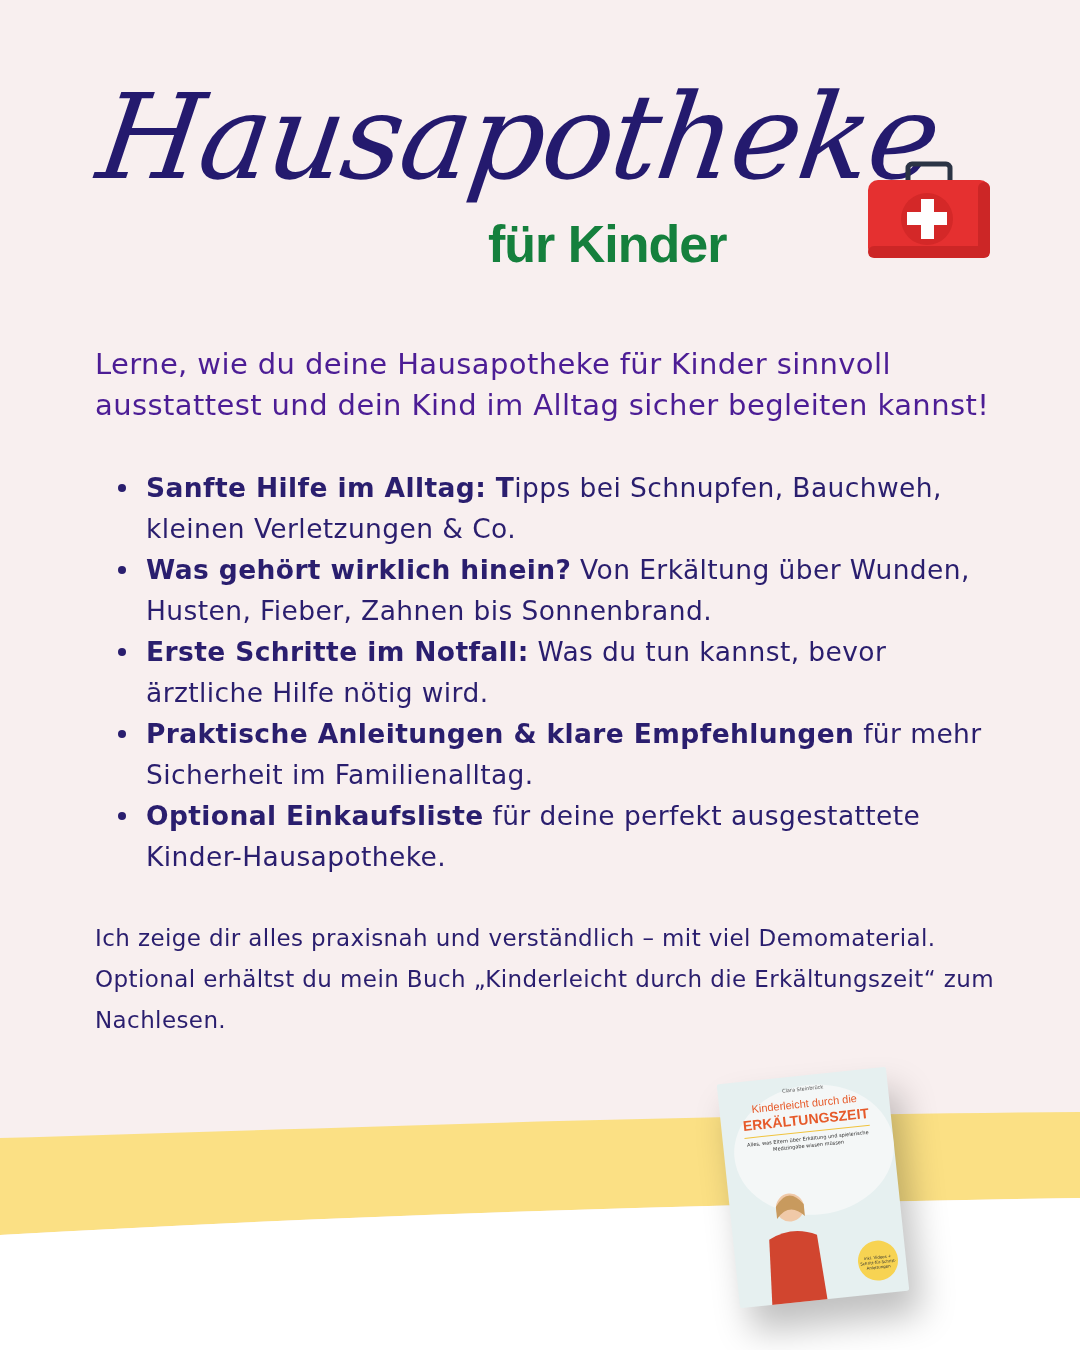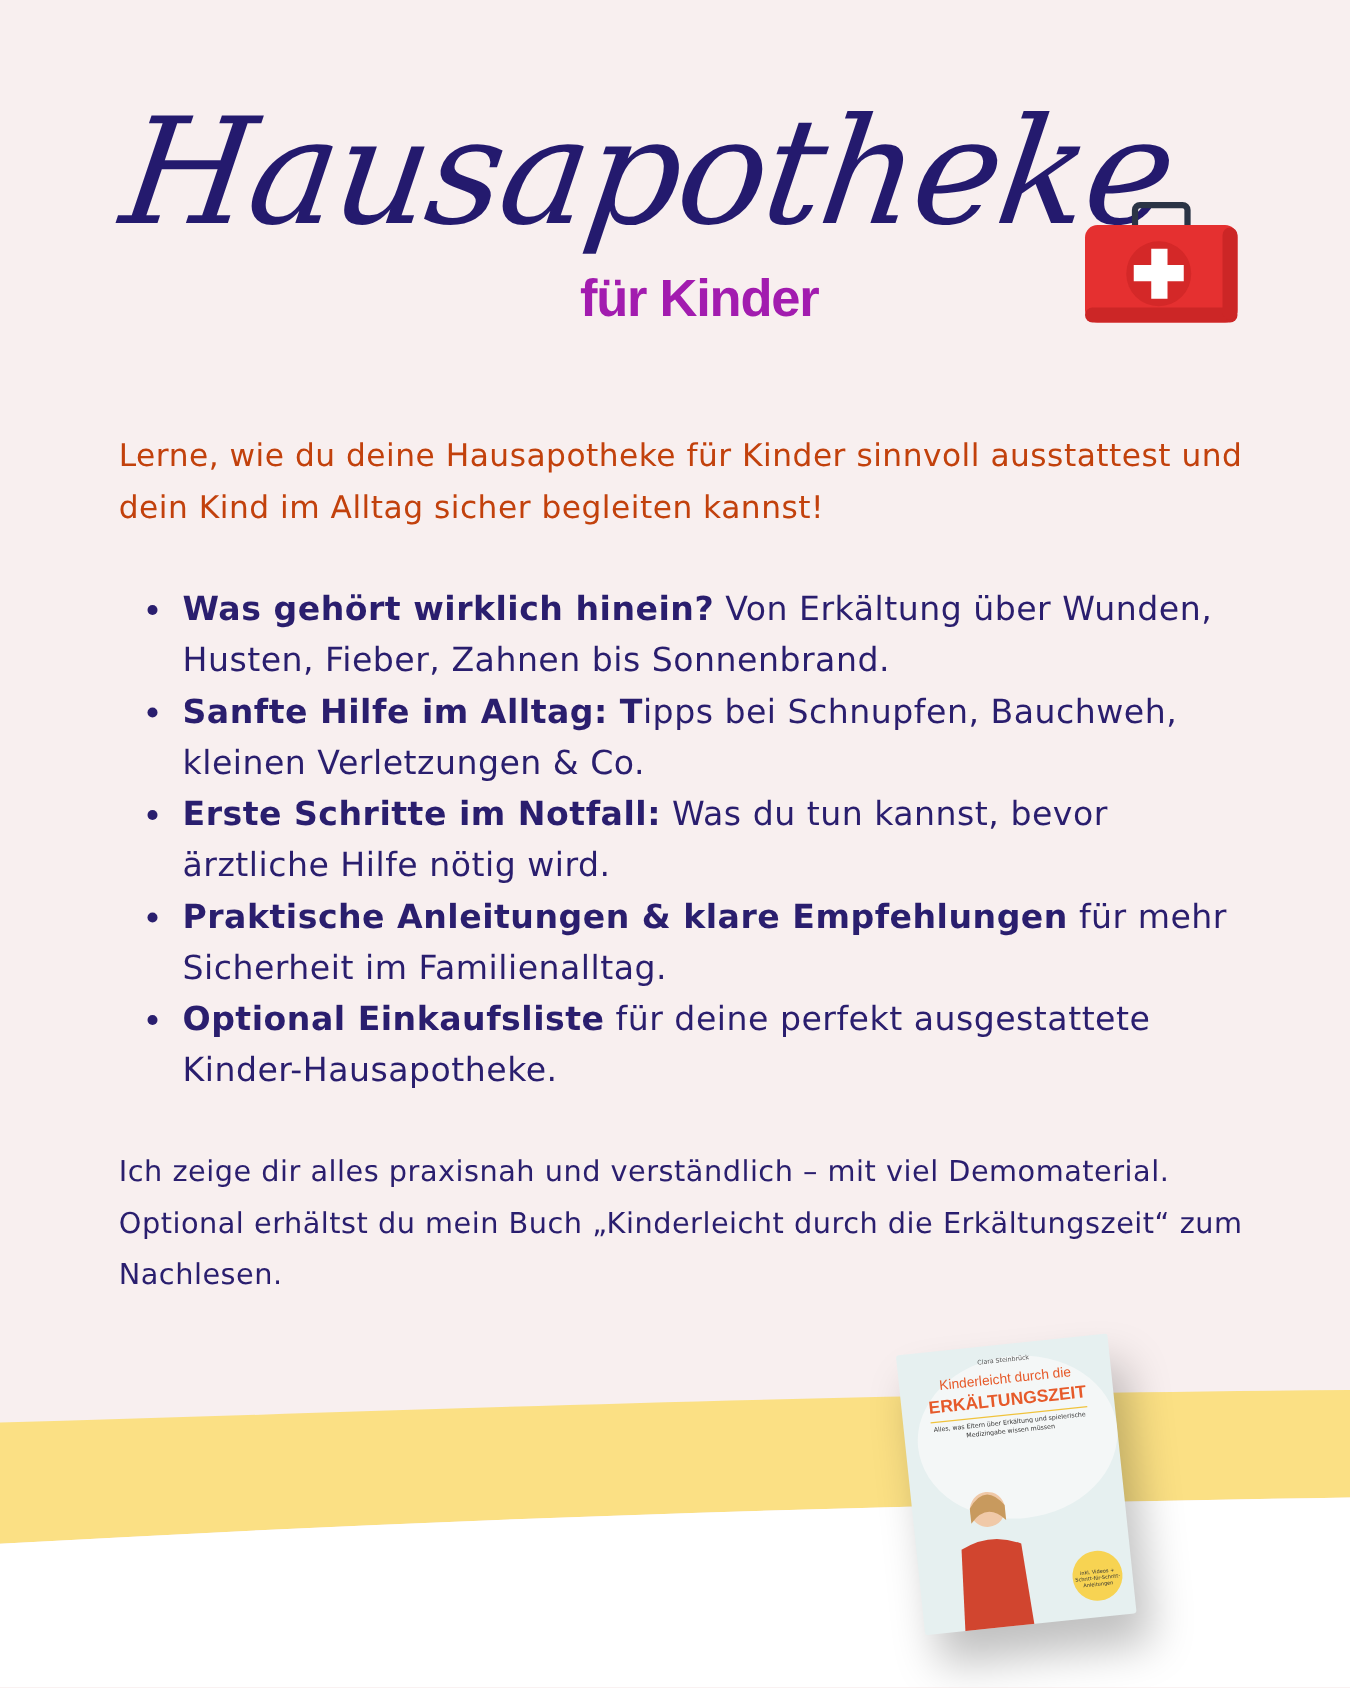--- a/index.html
+++ b/index.html
@@ -1,20 +1,20 @@
 <!DOCTYPE html>
 <html><head>
 <meta charset="utf-8">
 <style>
   html, body { margin: 0; padding: 0; }
   body { width: 1080px; height: 1350px; position: relative; overflow: hidden; background: #f8efef; font-family: "DejaVu Sans", sans-serif; color: #2a1e6e; }
   .title-script { position: absolute; left: 100px; top: 78px; font-family: "DejaVu Serif", serif; font-style: italic; font-size: 118px; color: #241a6e; letter-spacing: -2px; line-height: 1; transform: skewX(-8deg); }
-  .title-sub { position: absolute; left: 464px; top: 218px; font-family: "Liberation Sans", sans-serif; font-weight: bold; font-size: 42px; color: #a21caf; line-height: 1; letter-spacing: -1px; }
+  .title-sub { position: absolute; left: 488px; top: 218px; font-family: "Liberation Sans", sans-serif; font-weight: bold; font-size: 52px; color: #15803d; line-height: 1; letter-spacing: -1px; }
   .kit { position: absolute; left: 866px; top: 158px; width: 126px; height: 102px; }
-  .intro { position: absolute; left: 95px; top: 344px; width: 900px; font-size: 25px; line-height: 41px; color: #c2410c; margin: 0; letter-spacing: 0.4px; }
+  .intro { position: absolute; left: 95px; top: 344px; width: 900px; font-size: 29px; line-height: 41px; color: #4c1d95; margin: 0; letter-spacing: 0.4px; }
   .list { position: absolute; left: 115px; top: 467px; width: 880px; margin: 0; padding: 0; list-style: none; }
   .list li { position: relative; padding-left: 31px; font-size: 26.5px; line-height: 41px; letter-spacing: 0.4px; }
   .list li::before { content: ""; position: absolute; left: 3px; top: 17px; width: 8px; height: 8px; border-radius: 50%; background: #2a1e6e; }
   .list b { font-weight: bold; }
   .outro { position: absolute; left: 95px; top: 918px; width: 900px; font-size: 23px; line-height: 41px; margin: 0; letter-spacing: 0.4px; }
   .wave { position: absolute; left: 0; top: 1090px; width: 1080px; height: 260px; }
   .book { position: absolute; left: 728px; top: 1075px; width: 170px; height: 225px; background: #e6f0f0; transform: rotate(-6deg); box-shadow: 10px 25px 35px rgba(0,0,0,0.25); border-radius: 2px; overflow: hidden; }
   .book .circle { position: absolute; left: 10px; top: 10px; width: 160px; height: 130px; border-radius: 50%; background: #f4f7f7; }
   .book .author { position: absolute; left: 0; right: 0; top: 10px; text-align: center; font-size: 5px; color: #555; }
   .book .t1 { position: absolute; left: 0; right: 0; top: 22px; text-align: center; font-size: 11px; color: #e65a2a; font-family: "Liberation Sans", sans-serif; }
@@ -36,22 +36,22 @@
   <rect x="2" y="88" width="122" height="12" rx="6" fill="#cc2626"></rect>
   <rect x="112" y="24" width="12" height="74" rx="6" fill="#cc2626"></rect>
   <circle cx="61" cy="61" r="26" fill="#d42828"></circle>
   <rect x="55" y="41" width="13" height="40" fill="#ffffff"></rect>
   <rect x="41" y="54" width="40" height="13" fill="#ffffff"></rect>
 </svg>
 
 <p class="intro">Lerne, wie du deine Hausapotheke für Kinder sinnvoll ausstattest und dein Kind im Alltag sicher begleiten kannst!</p>
 
 <ul class="list">
+  <li><b>Sanfte Hilfe im Alltag: T</b><span>ipps bei Schnupfen, Bauchweh, kleinen Verletzungen &amp; Co.</span></li>
   <li><b>Was gehört wirklich hinein?</b><span> Von Erkältung über Wunden, Husten, Fieber, Zahnen bis Sonnenbrand.</span></li>
-  <li><b>Sanfte Hilfe im Alltag: T</b><span>ipps bei Schnupfen, Bauchweh, kleinen Verletzungen &amp; Co.</span></li>
   <li><b>Erste Schritte im Notfall:</b><span> Was du tun kannst, bevor ärztliche Hilfe nötig wird.</span></li>
   <li><b>Praktische Anleitungen &amp; klare Empfehlungen</b><span> für mehr Sicherheit im Familienalltag.</span></li>
   <li><b>Optional Einkaufsliste</b><span> für deine perfekt ausgestattete Kinder-Hausapotheke.</span></li>
 </ul>
 
 <p class="outro">Ich zeige dir alles praxisnah und verständlich – mit viel Demomaterial. Optional erhältst du mein Buch „Kinderleicht durch die Erkältungszeit“ zum Nachlesen.</p>
 
 <svg class="wave" viewBox="0 0 1080 260" preserveAspectRatio="none">
   <path d="M0 48 C300 40 600 26 1080 22 L1080 108 C700 114 350 125 0 145 Z" fill="#fbe084"></path>
   <path d="M0 145 C350 125 700 114 1080 108 L1080 260 L0 260 Z" fill="#ffffff"></path>

